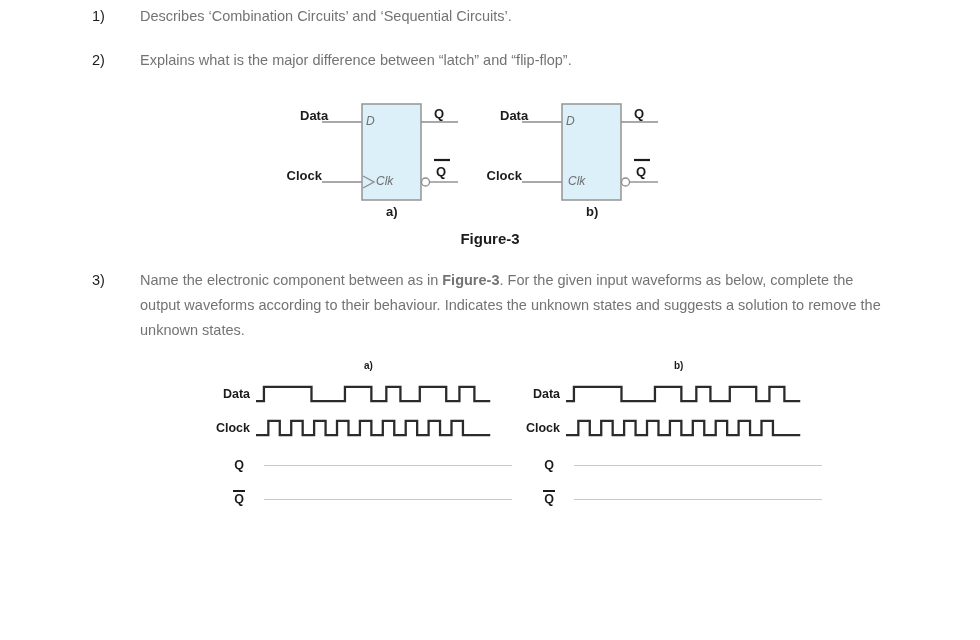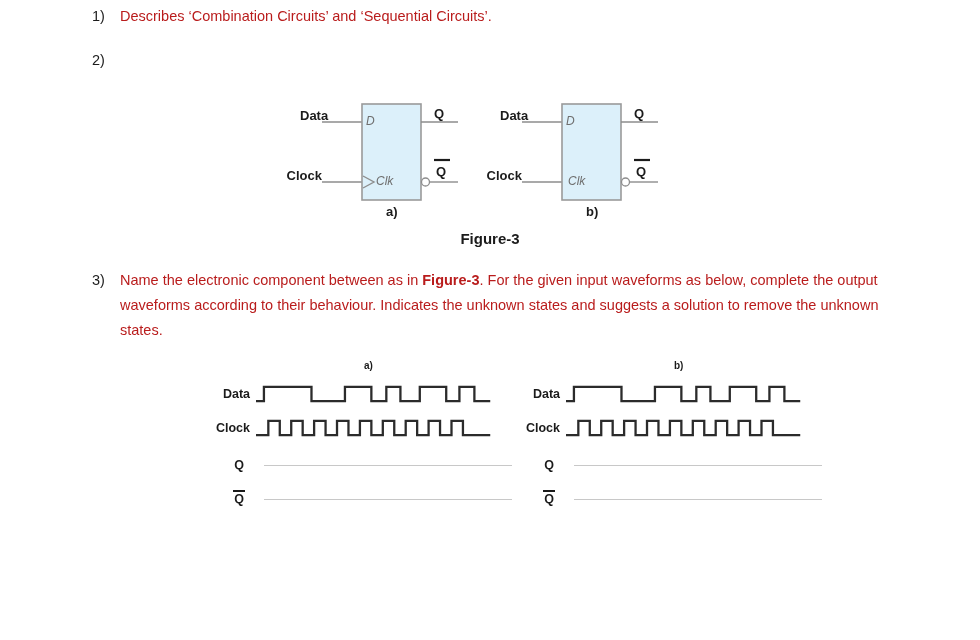--- a/index.html
+++ b/index.html
@@ -25,21 +25,22 @@
   .qnum {
     width: 28px;
     flex: 0 0 28px;
     font-size: 14.5px;
     line-height: 25px;
     color: #1b1b1b;
   }
   .qtext {
     font-size: 14.5px;
     line-height: 25px;
-    color: #b91c1c;
+    color: #737373;
+    margin-left: 20px;
   }
   .qtext b { font-weight: bold; }
 
   #q1 { left: 92px; top: 4px; width: 800px; }
   #q2 { left: 92px; top: 48px; width: 800px; }
   #q3 { left: 92px; top: 268px; width: 800px; }
   #q3 .qtext { width: 772px; }
 
   
   .ffgroup { position: absolute; }
@@ -121,20 +122,21 @@
 
 <div class="page">
 
   <div class="qitem" id="q1">
     <div class="qnum">1)</div>
     <div class="qtext">Describes ‘Combination Circuits’ and ‘Sequential Circuits’.</div>
   </div>
 
   <div class="qitem" id="q2">
     <div class="qnum">2)</div>
+    <div class="qtext">Explains what is the major difference between “latch” and “flip-flop”.</div>
   </div>
 
   <div class="ffgroup" id="ff-a">
     <svg class="ffsvg" width="190" height="128" viewBox="0 0 190 128">
 
       <line x1="22" y1="22" x2="62" y2="22" stroke="#8d8d8d" stroke-width="1.4"></line>
       <line x1="22" y1="82" x2="62" y2="82" stroke="#8d8d8d" stroke-width="1.4"></line>
 
       <rect x="62" y="4" width="59" height="96" fill="#dcf0fa" stroke="#9a9a9a" stroke-width="1.6"></rect>
 

